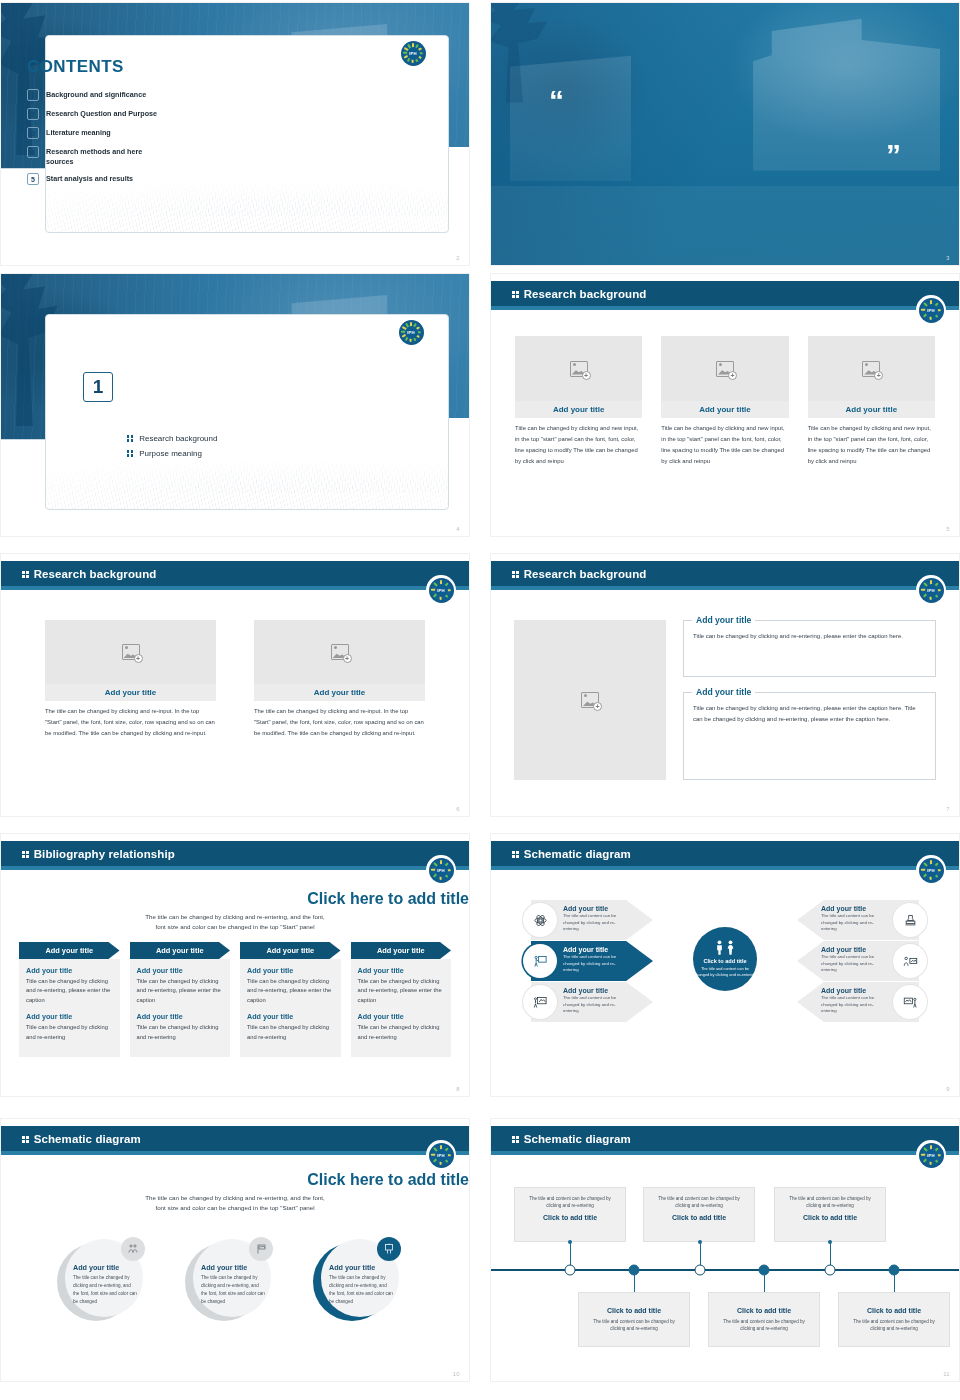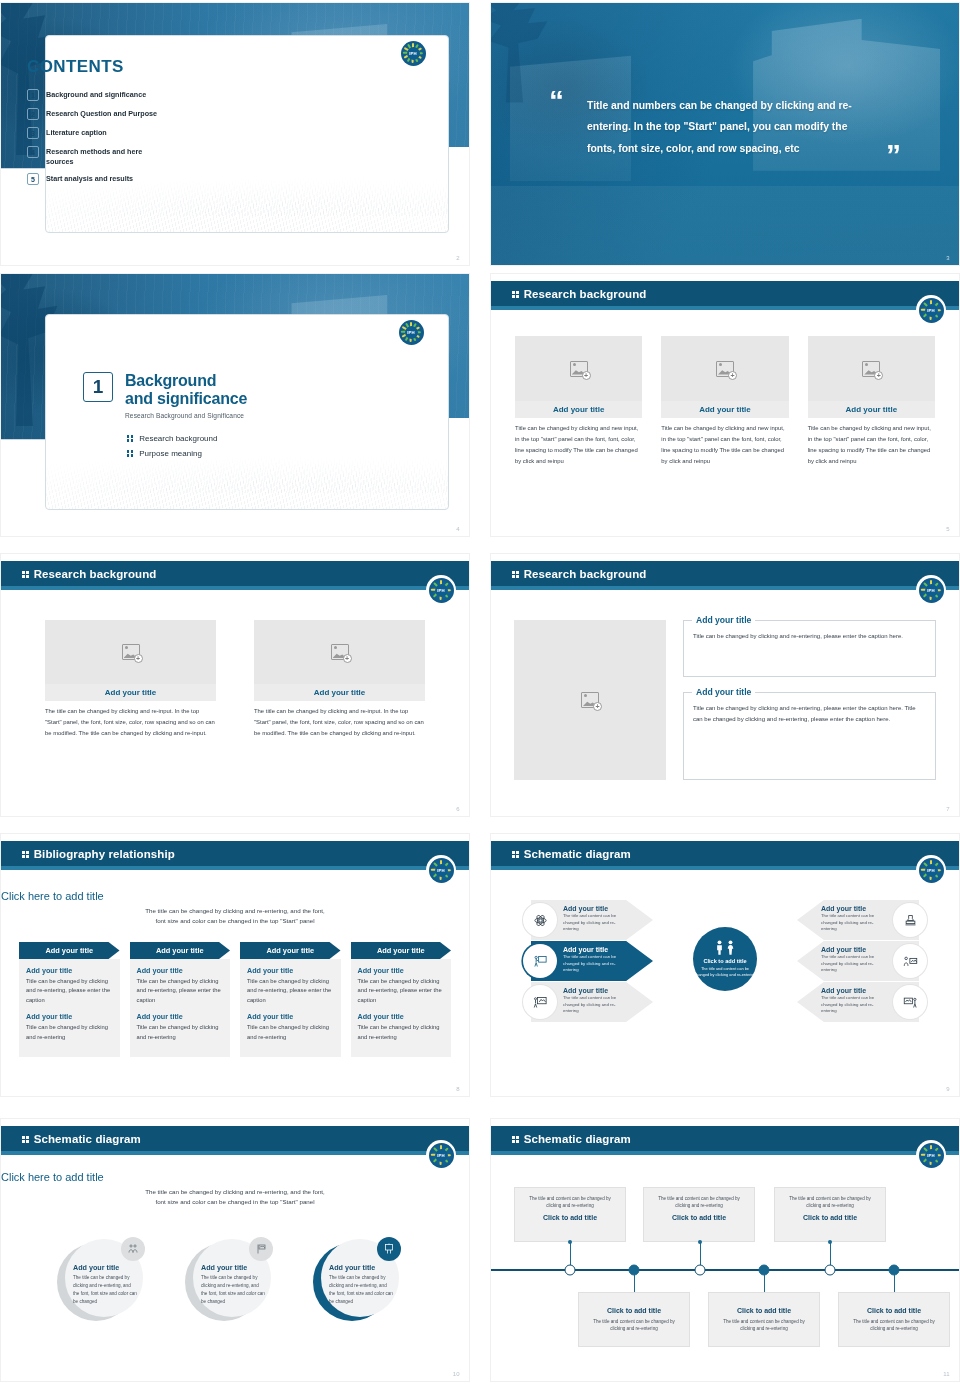--- a/index.html
+++ b/index.html
@@ -214,21 +214,21 @@
 
   
   .legend-box { border:1px solid #cfd6db; position:relative; padding:10px 9px 8px; }
   .legend-box .lg {
     position:absolute; left:8px; top:-6px; background:#fff; padding:0 4px;
     color:#0f5e87; font-size:8.6px; font-weight:bold;
   }
   .legend-box p { font-size:6px; color:#38434d; line-height:1.9; }
 
   
-  .mid-title { text-align:left; color:#0f5e87; font-size:11px; font-weight:normal; }
+  .mid-title { text-align:right; color:#0f5e87; font-size:16px; font-weight:bold; }
   .mid-sub { text-align:center; color:#3a454f; font-size:6.2px; line-height:1.65; margin-top:4px;}
   .chev {
     position:relative; height:17px; background:#0e5275; color:#fff;
     display:flex; align-items:center; justify-content:center;
     font-size:7.4px; font-weight:bold;
     clip-path: polygon(0 0, calc(100% - 11px) 0, 100% 50%, calc(100% - 11px) 100%, 0 100%);
   }
   .pcol { background:#f1f1f1; padding:7px 7px 8px; min-height:96px;}
   .pcol h5 { color:#1a6289; font-size:7.2px; font-weight:bold; margin-bottom:2px;}
   .pcol p { color:#3c464f; font-size:5.8px; line-height:1.62; margin-bottom:7px;}
@@ -342,21 +342,21 @@
         <div class="toc-row">
           <div class="toc-num">1</div>
           <div class="toc-txt">Background and significance</div>
           </div>
         <div class="toc-row">
           <div class="toc-num">2</div>
           <div class="toc-txt">Research Question and Purpose</div>
           </div>
         <div class="toc-row">
           <div class="toc-num">3</div>
-          <div class="toc-txt">Literature caption</div>
+          <div class="toc-txt">Literature meaning</div>
           </div>
         <div class="toc-row">
           <div class="toc-num">4</div>
           <div class="toc-txt" style="max-width:118px">Research methods and here sources</div>
           </div>
         <div class="toc-row">
           <div class="toc-num">5</div>
           <div class="toc-txt">Start analysis and results</div>
           </div>
       </div>
@@ -366,21 +366,20 @@
 
   <div class="slide r1">
     <div class="quote-bg">
       <div class="bld2"></div>
       <div class="bld"></div>
       <div class="grd"></div>
     </div>
     <div class="tree" style="height:42%;opacity:.5"></div>
     <div class="qmark open">“</div>
     <div class="qmark close">”</div>
-    <div class="quote-text">Title and numbers can be changed by clicking and re-entering. In the top "Start" panel, you can modify the fonts, font size, color, and row spacing, etc</div>
     <div class="pageno light">3</div>
   </div>
 
   <div class="slide">
     <div class="bgphoto"></div>
     <div class="tree"></div>
     <div class="diagonal-white"></div>
 
     <div class="card" style="left:44px;top:40px;right:20px;bottom:26px;">
       <div class="waves"></div>
@@ -404,25 +403,20 @@
             <i class="g" style="transform:rotate(330deg)"></i>
       </div>
           <div class="inner">
             <span>IPH</span>
           </div>
         </div>
     </div>
 
     <div class="sec-wrap">
       <div class="sec-card-num">1</div>
-      <div>
-        <div class="sec-title">Background</div>
-        <div class="sec-title">and significance</div>
-        <div class="sec-sub">Research Background and Significance</div>
-      </div>
     </div>
 
     <div class="sec-bullets">
       <div class="b">
         <span class="dots">
             <i></i>
             <i></i>
             <i></i>
             <i></i>
           </span>

